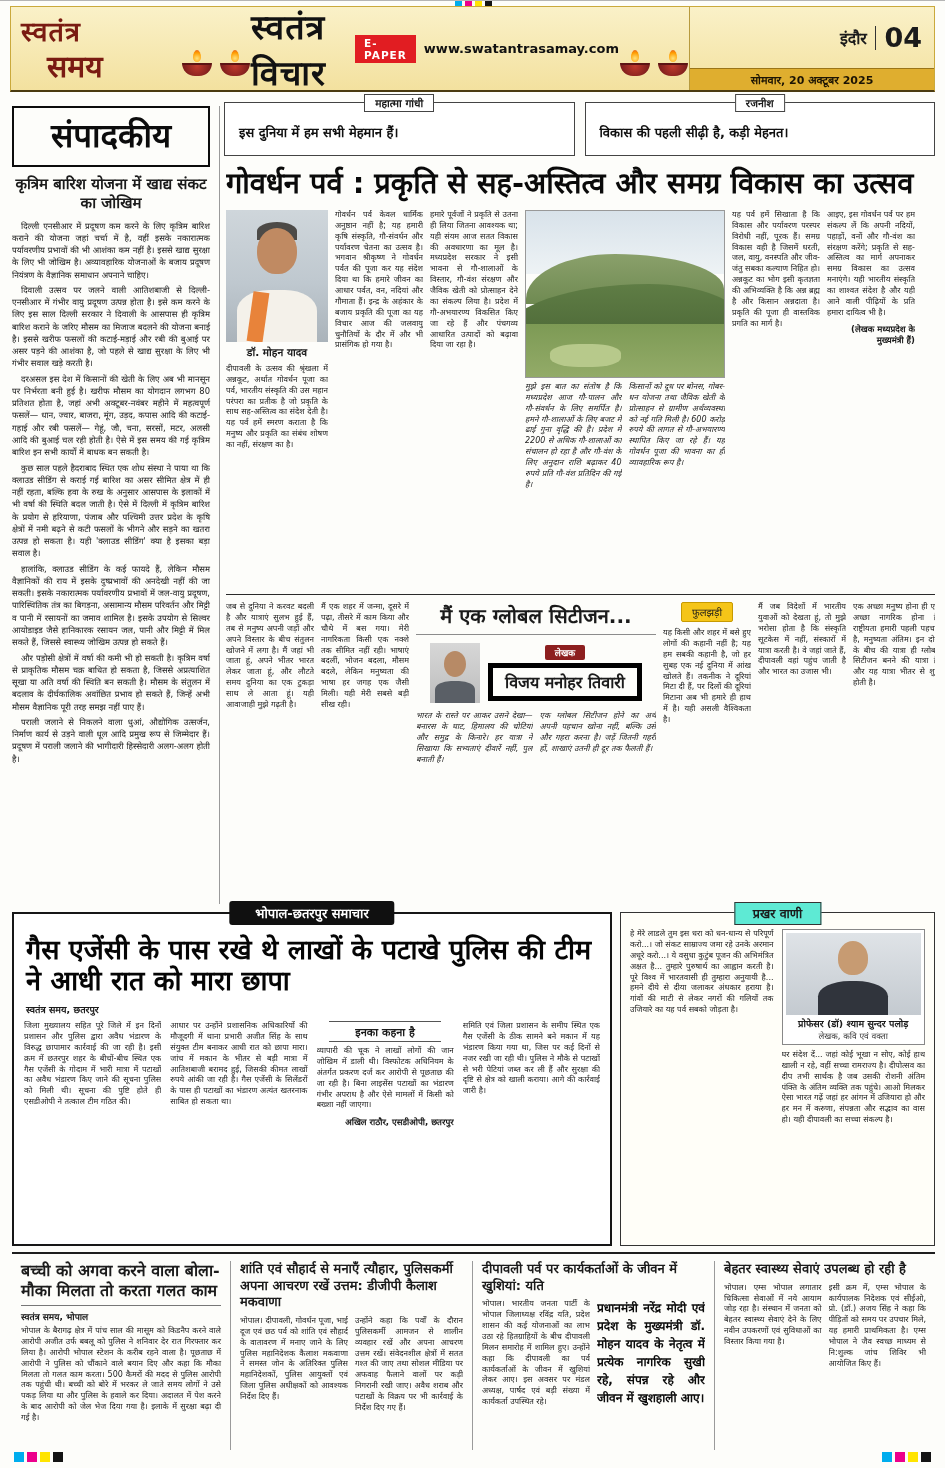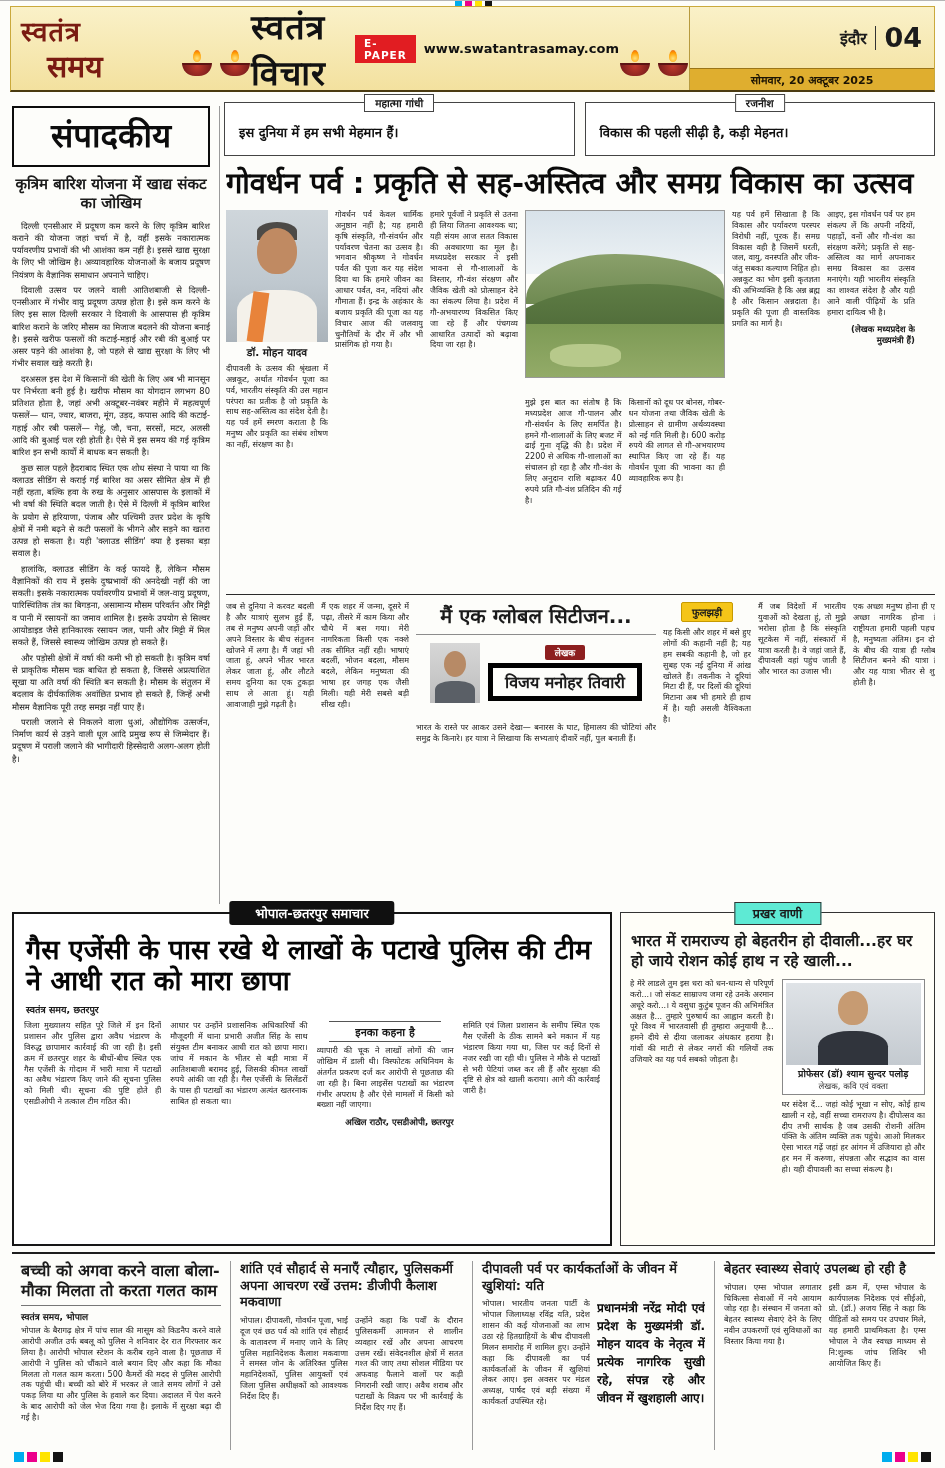--- a/index.html
+++ b/index.html
@@ -57,21 +57,21 @@
   .ed-body { font-size:8.4px; line-height:1.46; text-align:justify; }
   .vrule-main { position:absolute; top:106px; left:219px; width:1px; height:798px; background:#9a9a9a; }
 
   
   .lead { position:absolute; top:164px; left:226px; width:709px; height:424px; overflow:hidden; }
   .lead-hl { font-size:29px; font-weight:800; line-height:1.1; color:#0a0a0a; margin:4px 0 10px; }
   .lead-body { display:flex; gap:7px; height:368px; overflow:hidden; }
   .lcol { width:88px; flex:0 0 auto; overflow:hidden; }
   .lcol-photo { width:102px; flex:0 0 auto; overflow:hidden; }
   .lcol-wide { width:200px; flex:0 0 auto; overflow:hidden; }
-  .subcols { display:flex; gap:7px; margin-top:20px; }
+  .subcols { display:flex; gap:7px; margin-top:4px;font-style:italic; }
   .subcols > div { flex:1; overflow:hidden; }
   .photo { position:relative; overflow:hidden; }
   .cm-photo { width:102px; height:132px; background:linear-gradient(180deg,#cfd6db 0%,#bfc8cf 55%,#aab3ba 100%); }
   .cm-photo .head { position:absolute; top:18px; left:31px; width:40px; height:46px; background:#c08a62; border-radius:50% 50% 46% 46%; }
   .cm-photo .hair { position:absolute; top:12px; left:31px; width:40px; height:18px; background:#4c4a47; border-radius:50% 50% 0 0; }
   .cm-photo .body { position:absolute; bottom:0; left:11px; width:80px; height:52px; background:#f4f1ea; border-radius:40% 40% 0 0; }
   .cm-photo .sash { position:absolute; bottom:0; left:24px; width:16px; height:50px; background:#e8833a; transform:rotate(8deg); }
   .photo-cap { font-size:10.5px; font-weight:bold; text-align:center; margin:3px 0 5px; }
   .landscape { width:200px; height:168px; border:1px solid #999; }
   .landscape .sky { position:absolute; top:0; left:0; right:0; height:38%; background:linear-gradient(180deg,#d8e2ea,#eef3f5); }
@@ -85,21 +85,21 @@
     border-top:1.5px solid #2a2a2a; padding-top:7px; display:flex; gap:7px; overflow:hidden; }
   .gcol { width:88px; flex:0 0 auto; overflow:hidden; }
   .gcenter { width:240px; flex:0 0 auto; overflow:hidden; }
   .g-hl { font-size:20px; font-weight:800; text-align:center; line-height:1.2; padding:2px 0 6px; border-bottom:1px solid #8c8c8c; }
   .author-card { display:flex; align-items:center; justify-content:center; gap:8px; margin:8px 0; }
   .tiwari-photo { width:50px; height:60px; background:linear-gradient(180deg,#d7d7d7,#bdbdbd); flex:0 0 auto; }
   .tiwari-photo .head { position:absolute; top:8px; left:14px; width:22px; height:26px; background:#b78a66; border-radius:50%; }
   .tiwari-photo .body { position:absolute; bottom:0; left:5px; width:40px; height:22px; background:#5a5f66; border-radius:40% 40% 0 0; }
   .ac-label { background:#8d1f1f; color:#fff; font-size:9px; font-weight:bold; padding:1px 10px; width:fit-content; margin:0 auto 3px; border-radius:2px; }
   .ac-name { border:5px solid #000000; padding:3px 12px; font-size:16px; font-weight:bold; white-space:nowrap; }
-  .badge { background:#f5c518; border:1px solid #c79a00; border-radius:2px; font-size:10px; font-weight:bold;
+  .badge { background:#f5c518; border:1px solid #c79a00; border-radius:2px; font-size:10px; font-weight:normal;
     padding:2px 10px; width:fit-content; margin:0 auto 6px; }
 
   
   .bhopal { position:absolute; top:912px; left:12px; width:600px; height:334px;
     border:2px solid #161616; background:#fff; padding:18px 10px 8px; }
   .sec-tab { position:absolute; top:-13px; left:50%; transform:translateX(-50%);
     background:#101010; color:#fff; font-size:13px; font-weight:bold; padding:3px 26px; border-radius:3px; white-space:nowrap; }
   .bh-hl { font-size:27px; font-weight:800; line-height:1.15; color:#050505; margin:2px 2px 7px; }
   .bh-byline { font-size:9.5px; font-weight:bold; margin:0 2px 5px; }
   .bh-cols { display:flex; gap:9px; height:198px; overflow:hidden; }
@@ -270,20 +270,21 @@
           <div class="head"></div>
           <div class="body"></div>
         </div>
         <div class="ac-right">
           <div class="ac-label">लेखक</div>
           <div class="ac-name">विजय मनोहर तिवारी</div>
         </div>
       </div>
       <div class="subcols">
         <div class="body-text">भारत के रास्ते पर आकर उसने देखा— बनारस के घाट, हिमालय की चोटियां और समुद्र के किनारे। हर यात्रा ने सिखाया कि सभ्यताएं दीवारें नहीं, पुल बनाती हैं।</div>
+        <div class="body-text">एक ग्लोबल सिटीजन होने का अर्थ अपनी पहचान खोना नहीं, बल्कि उसे और गहरा करना है। जड़ें जितनी गहरी हों, शाखाएं उतनी ही दूर तक फैलती हैं।</div>
       </div>
     </div>
     <div class="gcol">
       <div class="badge">फुलझड़ी</div>
       <div class="body-text">यह किसी और शहर में बसे हुए लोगों की कहानी नहीं है; यह हम सबकी कहानी है, जो हर सुबह एक नई दुनिया में आंख खोलते हैं। तकनीक ने दूरियां मिटा दी हैं, पर दिलों की दूरियां मिटाना अब भी हमारे ही हाथ में है। यही असली वैश्विकता है।</div>
     </div>
     <div class="gcol body-text">मैं जब विदेशों में भारतीय युवाओं को देखता हूं, तो मुझे भरोसा होता है कि संस्कृति सूटकेस में नहीं, संस्कारों में यात्रा करती है। वे जहां जाते हैं, दीपावली वहां पहुंच जाती है और भारत का उजास भी।</div>
     <div class="gcol body-text">एक अच्छा मनुष्य होना ही एक अच्छा नागरिक होना है। राष्ट्रीयता हमारी पहली पहचान है, मनुष्यता अंतिम। इन दोनों के बीच की यात्रा ही ग्लोबल सिटीजन बनने की यात्रा है। और यह यात्रा भीतर से शुरू होती है।</div>
   </section>
 
@@ -298,21 +299,20 @@
         <div class="inka">इनका कहना है</div>
         <div class="body-text">व्यापारी की चूक ने लाखों लोगों की जान जोखिम में डाली थी। विस्फोटक अधिनियम के अंतर्गत प्रकरण दर्ज कर आरोपी से पूछताछ की जा रही है। बिना लाइसेंस पटाखों का भंडारण गंभीर अपराध है और ऐसे मामलों में किसी को बख्शा नहीं जाएगा।</div>
         <div class="inka-attr">अखिल राठौर, एसडीओपी, छतरपुर</div>
       </div>
       <div class="bcol body-text">समिति एवं जिला प्रशासन के समीप स्थित एक गैस एजेंसी के ठीक सामने बने मकान में यह भंडारण किया गया था, जिस पर कई दिनों से नजर रखी जा रही थी। पुलिस ने मौके से पटाखों से भरी पेटियां जब्त कर ली हैं और सुरक्षा की दृष्टि से क्षेत्र को खाली कराया। आगे की कार्रवाई जारी है।</div>
     </div>
   </section>
 
   <section class="prakhar">
     <div class="pv-tab">प्रखर वाणी</div>
-    <h2 class="pv-hl">भारत में रामराज्य हो बेहतरीन हो दीवाली...हर घर हो जाये रोशन कोई हाथ न रहे खाली...</h2>
     <div class="pv-body">
       <div class="pvcol body-text">हे मेरे लाडले तुम इस धरा को धन-धान्य से परिपूर्ण करो...। जो संकट साम्राज्य जमा रहे उनके अरमान अधूरे करो...। ये वसुधा कुटुंब पूजन की अभिमंत्रित अक्षत है... तुम्हारे पुरुषार्थ का आह्वान करती है। पूरे विश्व में भारतवासी ही तुम्हारा अनुयायी है... हमने दीये से दीया जलाकर अंधकार हराया है। गांवों की माटी से लेकर नगरों की गलियों तक उजियारे का यह पर्व सबको जोड़ता है।</div>
       <div class="pvcol">
         <div class="pv-photo-card">
           <div class="photo prof-photo">
             <div class="head"></div>
             <div class="body"></div>
           </div>
           <div class="pv-name">प्रोफेसर (डॉ) श्याम सुन्दर पलोड़</div>
           <div class="pv-role">लेखक, कवि एवं वक्ता</div>

